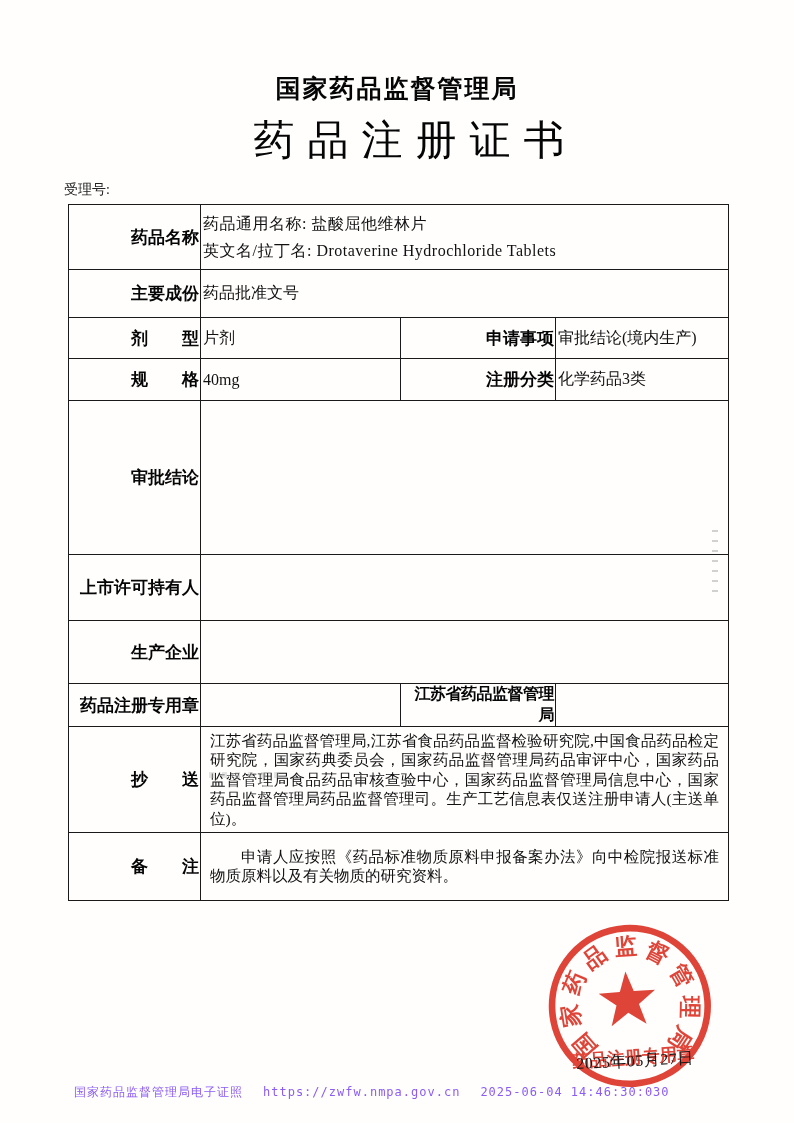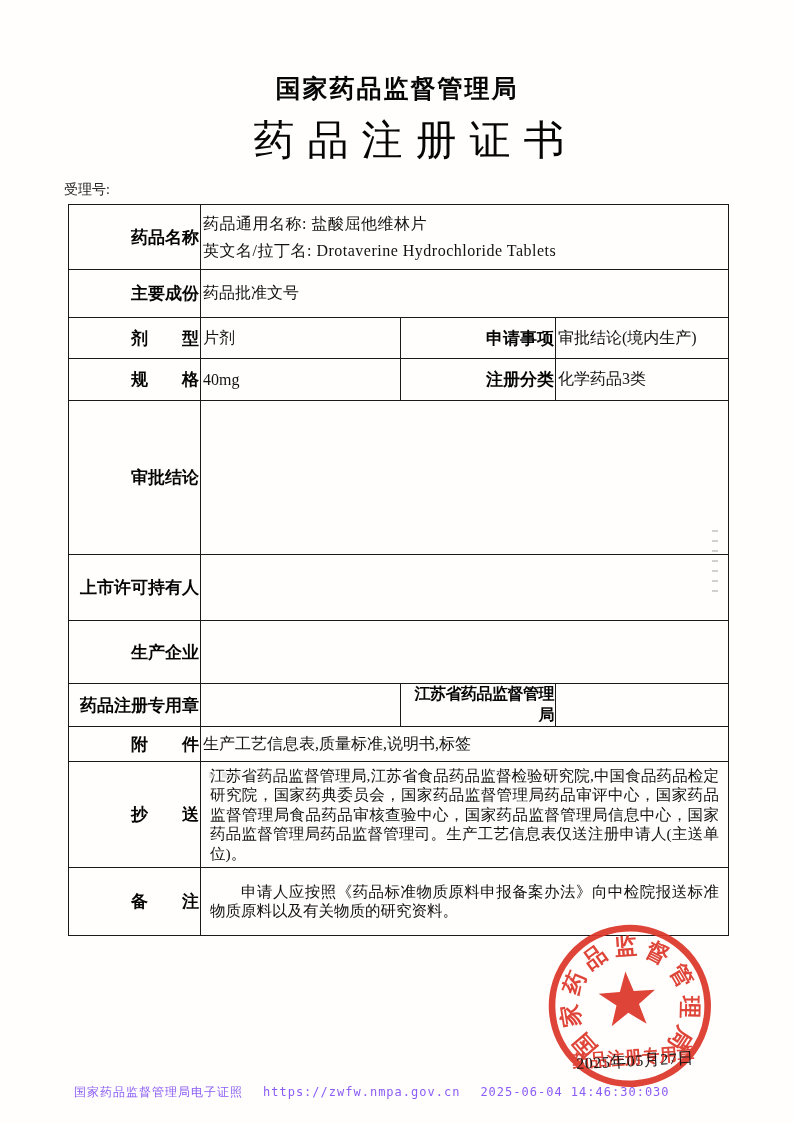--- a/index.html
+++ b/index.html
@@ -123,24 +123,20 @@
       <tr style="height:63px">
         <td class="lbl">生产企业</td>
         <td class="val" colspan="3"></td>
       </tr>
       <tr style="height:37px">
         <td class="lbl">药品注册专用章</td>
         <td class="val"></td>
         <td class="lbl tight">江苏省药品监督管理局</td>
         <td class="val"></td>
       </tr>
-      <tr style="height:35px">
-        <td class="lbl">附　　件</td>
-        <td class="val" colspan="3">生产工艺信息表,质量标准,说明书,标签</td>
-      </tr>
       <tr style="height:70px">
         <td class="lbl">抄　　送</td>
         <td class="val block" colspan="3">江苏省药品监督管理局,江苏省食品药品监督检验研究院,中国食品药品检定研究院，国家药典委员会，国家药品监督管理局药品审评中心，国家药品监督管理局食品药品审核查验中心，国家药品监督管理局信息中心，国家药品监督管理局药品监督管理司。生产工艺信息表仅送注册申请人(主送单位)。</td>
       </tr>
       <tr style="height:68px">
         <td class="lbl">备　　注</td>
         <td class="val block indent" colspan="3">申请人应按照《药品标准物质原料申报备案办法》向中检院报送标准物质原料以及有关物质的研究资料。</td>
       </tr>
     </tbody>
   </table>

